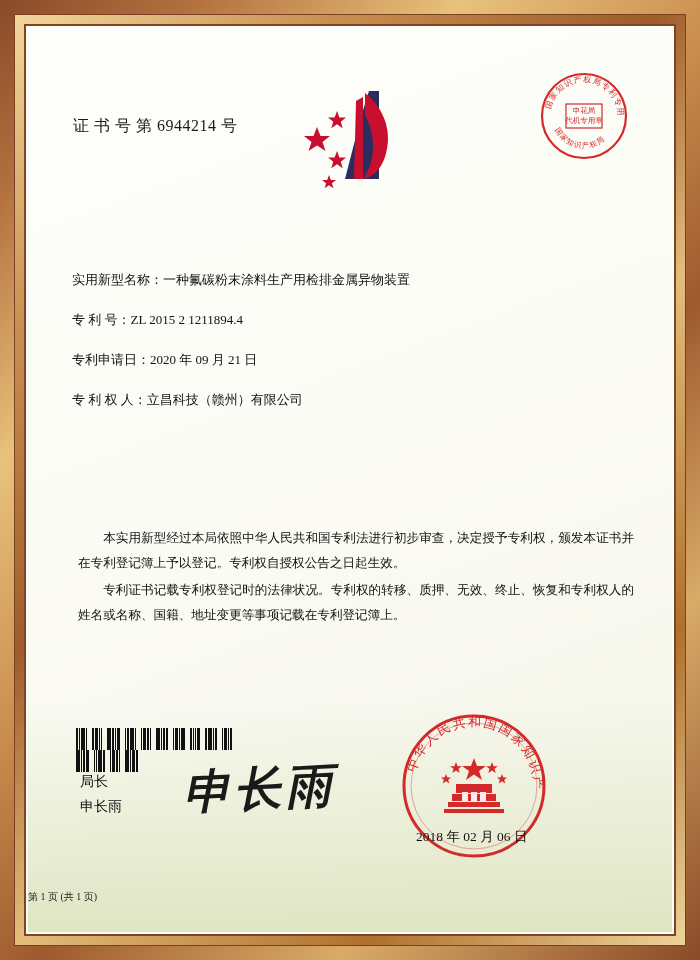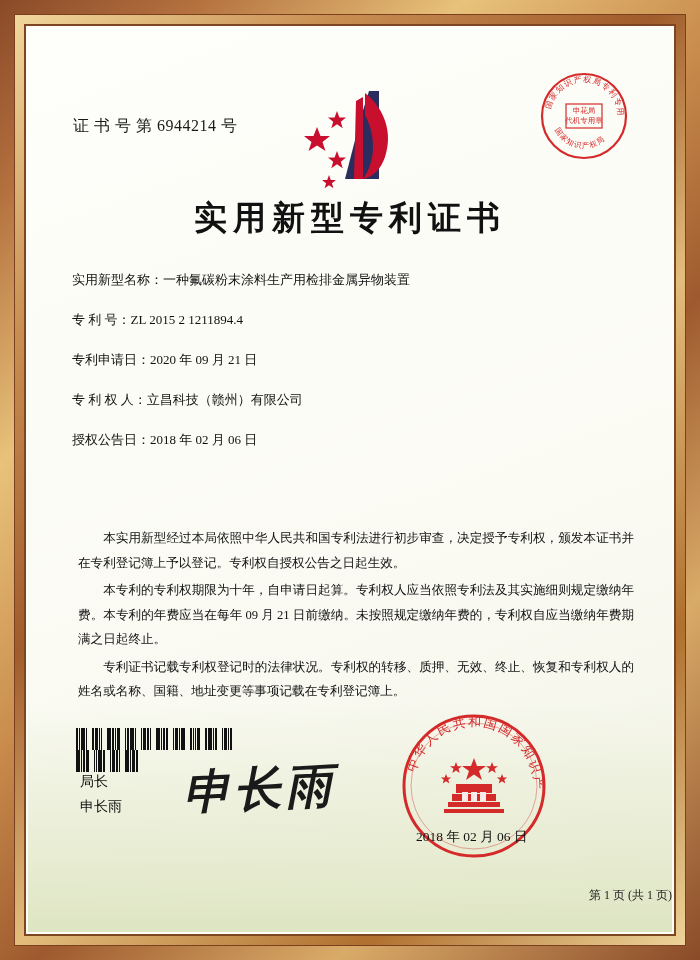--- a/index.html
+++ b/index.html
@@ -191,22 +191,22 @@
     font-size: 13.5px;
     color: #111;
   }
 
   
   .page-footer {
     position: absolute;
     left: 0;
     bottom: 28px;
     width: 100%;
-    text-align: right;
-    font-size: 12px;
+    text-align: left;
+    font-size: 10px;
     color: #222;
   }
 </style>
 </head>
 <body>
 
 <div class="frame-outer">
   <div class="frame-mid"></div>
   <div class="frame-inner-line"></div>
 
@@ -245,43 +245,38 @@
         </text>
         <text font-size="7.5" fill="#d42a2a" font-family="&quot;Liberation Serif&quot;, serif" letter-spacing="1">
           <textPath href="#arcBot" startOffset="14%">国家知识产权局</textPath>
         </text>
         <rect x="28" y="34" width="36" height="24" fill="none" stroke="#d42a2a" stroke-width="1.2"></rect>
         <text x="46" y="43" font-size="7.5" fill="#d42a2a" text-anchor="middle" font-family="&quot;Liberation Serif&quot;, serif">申花局</text>
         <text x="46" y="53" font-size="7.5" fill="#d42a2a" text-anchor="middle" font-family="&quot;Liberation Serif&quot;, serif">代机专用章</text>
       </svg>
     </div>
 
-    <div class="doc-title">实用新型专利证书</div>
 
     <div class="fields">
       <div class="field-row">
         <span class="field-label">实用新型名称：</span><span class="field-value">一种氟碳粉末涂料生产用检排金属异物装置</span>
       </div>
       <div class="field-row">
         <span class="field-label">专 利 号：</span><span class="field-value">ZL 2015 2 1211894.4</span>
       </div>
       <div class="field-row">
         <span class="field-label">专利申请日：</span><span class="field-value">2020 年 09 月 21 日</span>
       </div>
       <div class="field-row">
         <span class="field-label">专 利 权 人：</span><span class="field-value">立昌科技（赣州）有限公司</span>
       </div>
-      <div class="field-row">
-        <span class="field-label">授权公告日：</span><span class="field-value">2018 年 02 月 06 日</span>
-      </div>
     </div>
 
     <div class="body-text">
       <p>本实用新型经过本局依照中华人民共和国专利法进行初步审查，决定授予专利权，颁发本证书并在专利登记簿上予以登记。专利权自授权公告之日起生效。</p>
-      <p>本专利的专利权期限为十年，自申请日起算。专利权人应当依照专利法及其实施细则规定缴纳年费。本专利的年费应当在每年 09 月 21 日前缴纳。未按照规定缴纳年费的，专利权自应当缴纳年费期满之日起终止。</p>
       <p>专利证书记载专利权登记时的法律状况。专利权的转移、质押、无效、终止、恢复和专利权人的姓名或名称、国籍、地址变更等事项记载在专利登记簿上。</p>
     </div>
 
     <div class="barcode">
       <span style="width:2px"></span><span style="width:1px"></span><span style="width:4px"></span><span style="width:1px"></span>
       <span style="width:2px"></span><span style="width:3px"></span><span style="width:1px"></span><span style="width:1px"></span>
       <span style="width:4px"></span><span style="width:2px"></span><span style="width:1px"></span><span style="width:3px"></span>
       <span style="width:1px"></span><span style="width:2px"></span><span style="width:4px"></span><span style="width:1px"></span>
       <span style="width:1px"></span><span style="width:3px"></span><span style="width:2px"></span><span style="width:1px"></span>
       <span style="width:4px"></span><span style="width:1px"></span><span style="width:2px"></span><span style="width:2px"></span>

